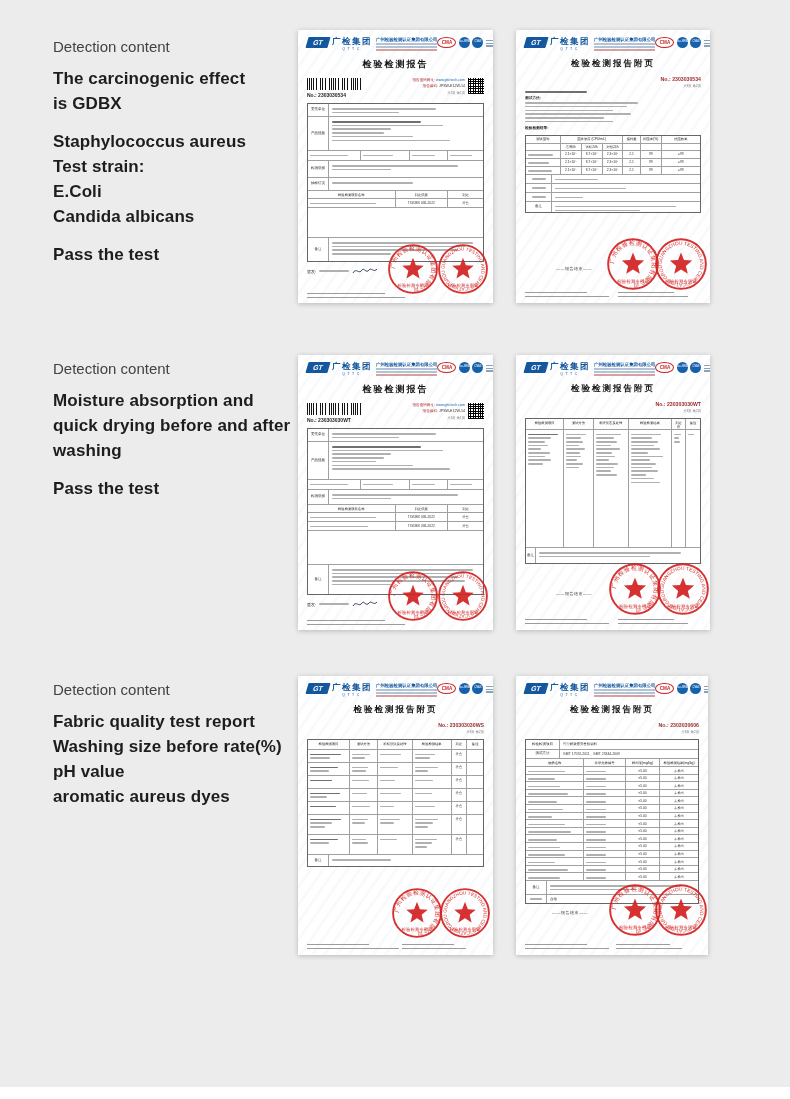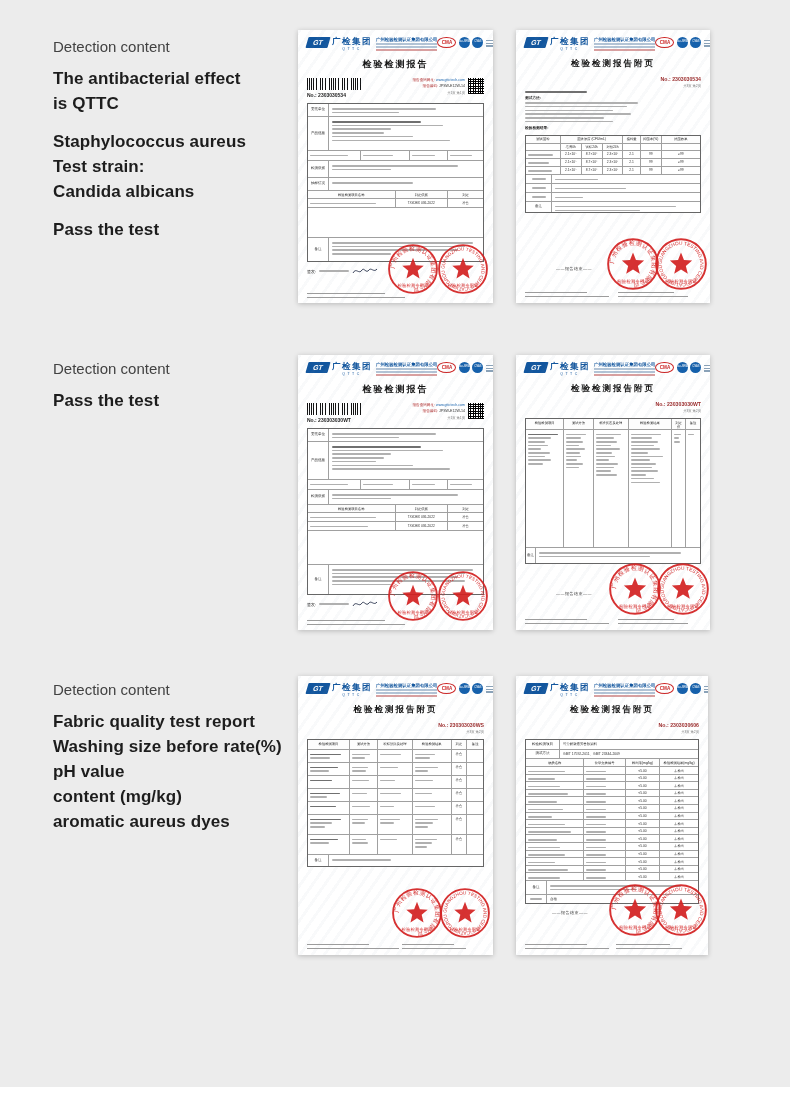--- a/index.html
+++ b/index.html
@@ -82,47 +82,52 @@
 
 <svg width="0" height="0" style="position:absolute">
   <defs>
       <path id="ringp" d="M50,50 m-35.5,0 a35.5,35.5 0 1,1 71,0 a35.5,35.5 0 1,1 -71,0"></path>
     </defs>
 </svg>
 
 <div class="sec-text" style="top:38px">
   <div class="sec-h">Detection content</div>
   <div class="sec-p">
-    <div class="sec-line">The antibacterial effect</div>
-    <div class="sec-line">is QTTC</div>
+    <div class="sec-line">The carcinogenic effect</div>
+    <div class="sec-line">is GDBX</div>
   </div>
   <div class="sec-p">
     <div class="sec-line">Staphylococcus aureus</div>
     <div class="sec-line">Test strain:</div>
+    <div class="sec-line">E.Coli</div>
     <div class="sec-line">Candida albicans</div>
   </div>
   <div class="sec-p">
     <div class="sec-line">Pass the test</div>
   </div>
 </div>
 
 <div class="sec-text" style="top:360px">
   <div class="sec-h">Detection content</div>
+  <div class="sec-p">
+    <div class="sec-line">Moisture absorption and</div>
+    <div class="sec-line">quick drying before and after</div>
+    <div class="sec-line">washing</div>
+  </div>
   <div class="sec-p">
     <div class="sec-line">Pass the test</div>
   </div>
 </div>
 
 <div class="sec-text" style="top:681px">
   <div class="sec-h">Detection content</div>
   <div class="sec-p">
     <div class="sec-line">Fabric quality test report</div>
     <div class="sec-line">Washing size before rate(%)</div>
     <div class="sec-line">pH value</div>
-    <div class="sec-line">content (mg/kg)</div>
     <div class="sec-line">aromatic aureus dyes</div>
   </div>
 </div>
 
 <div class="cert" style="left:298px;top:30px;width:195px;height:273px">
   <div class="chead">
     <div class="logo">
       <div class="lmark">GT</div>
       <div class="lright">
         <div class="lname">广检集团</div>

